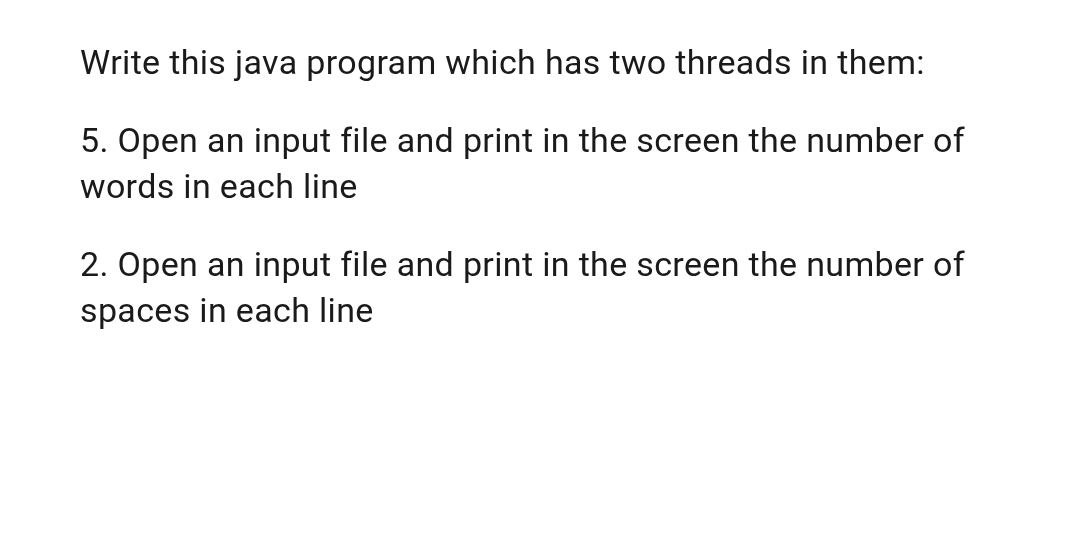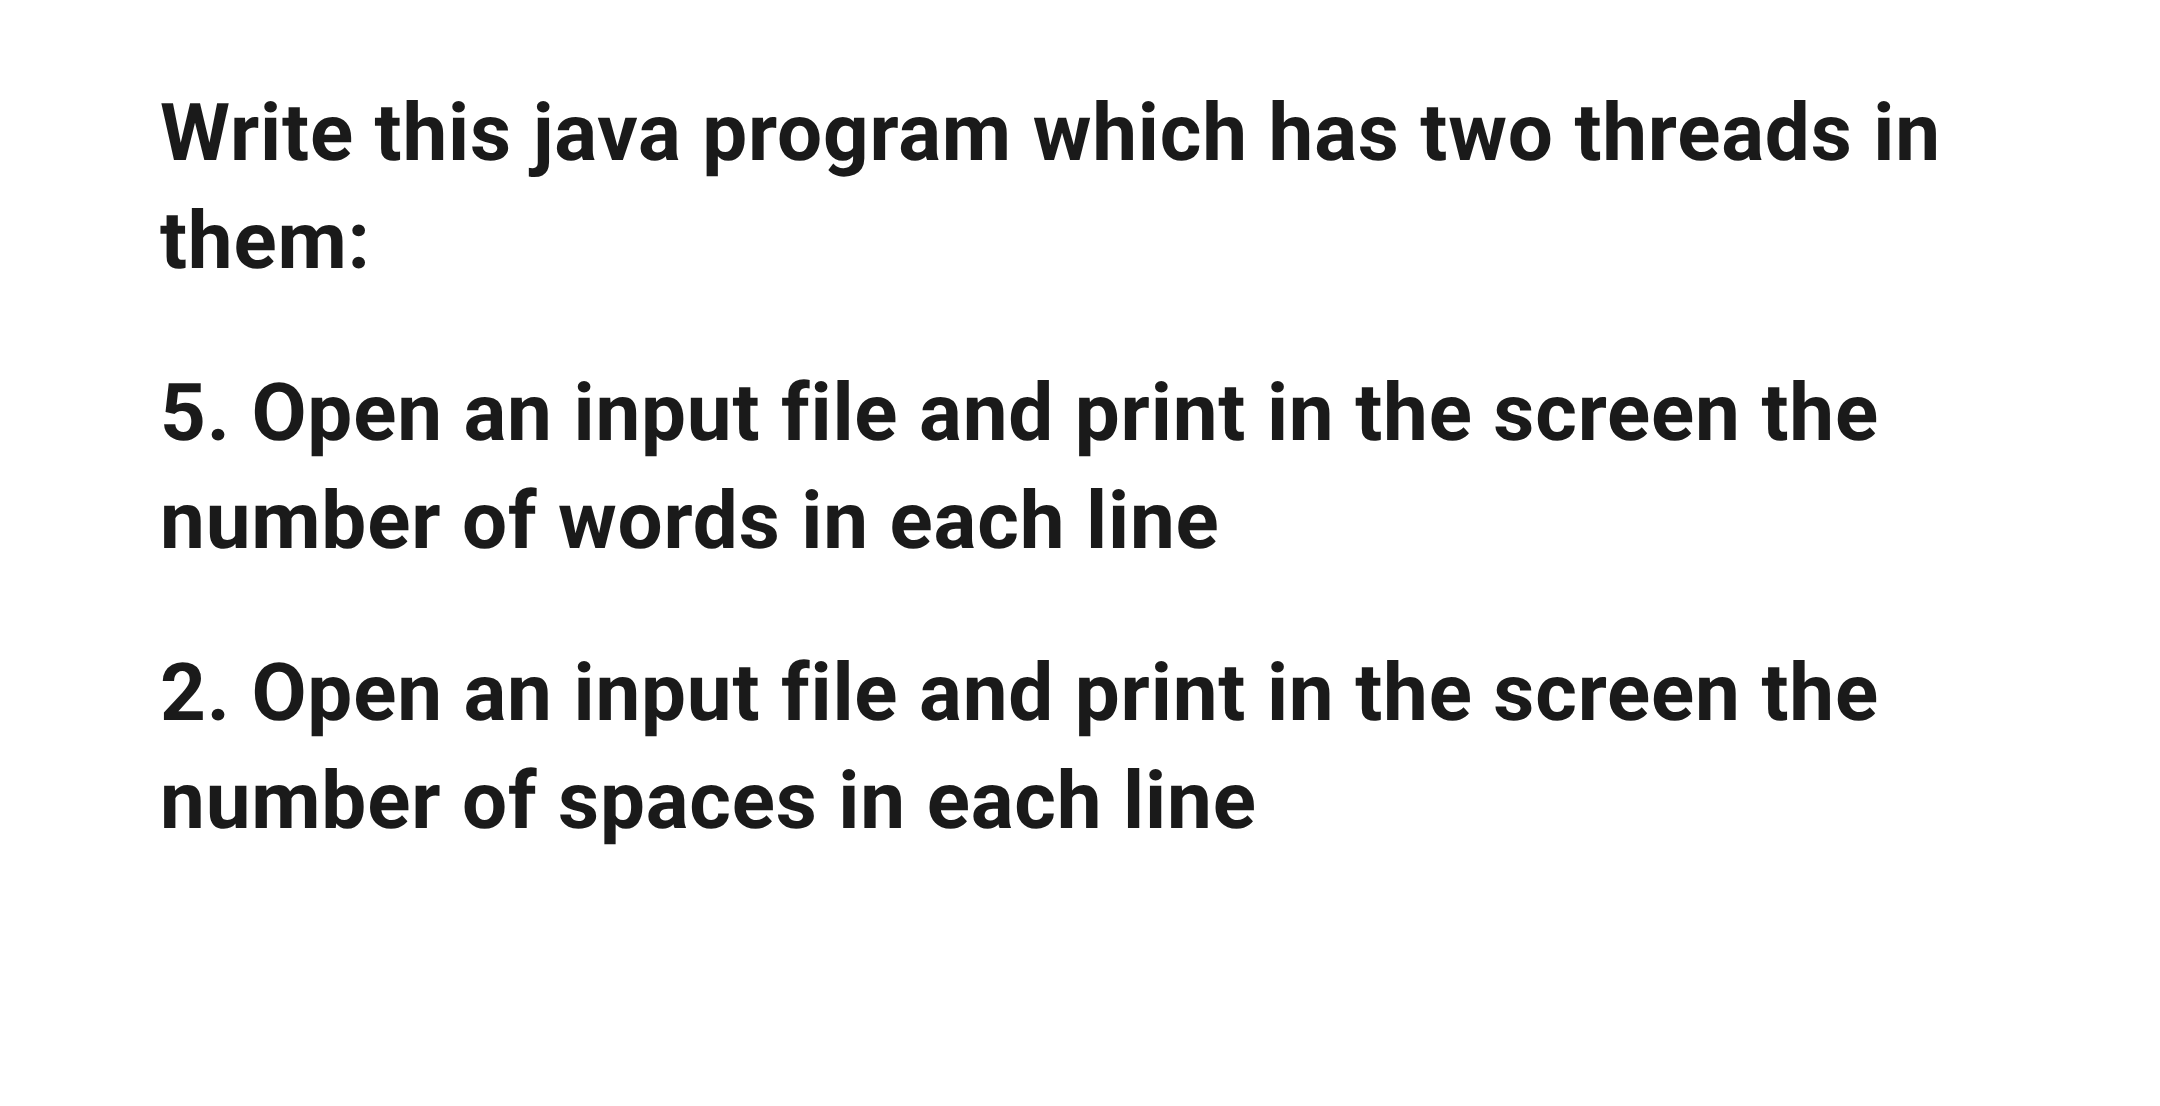--- a/index.html
+++ b/index.html
@@ -10,25 +10,25 @@
     
     body {
       width: 1080px;
       height: 553px;
       background-color: #ffffff;
       font-family: -apple-system, BlinkMacSystemFont, "Segoe UI", Roboto, Helvetica, Arial, sans-serif;
       padding: 40px 85px 40px 80px;
     }
     
     .paragraph {
-      font-size: 40px;
+      font-size: 34px;
       line-height: 1.35;
       color: #1a1a1a;
       margin-bottom: 32px;
-      font-weight: 700;
+      font-weight: 400;
       letter-spacing: 0.01em;
     }
     
     .paragraph:last-child {
       margin-bottom: 12px;
     }
   </style>
 </head>
 <body>
 

